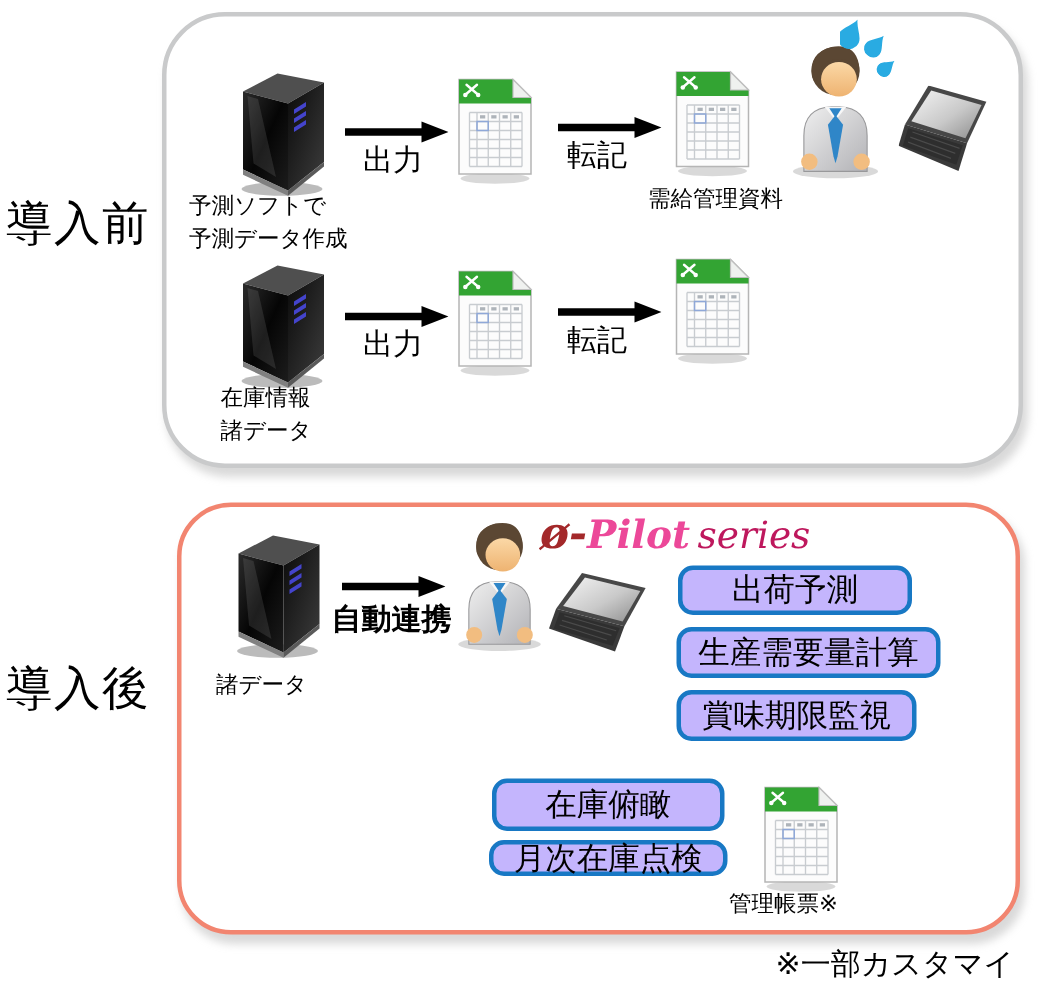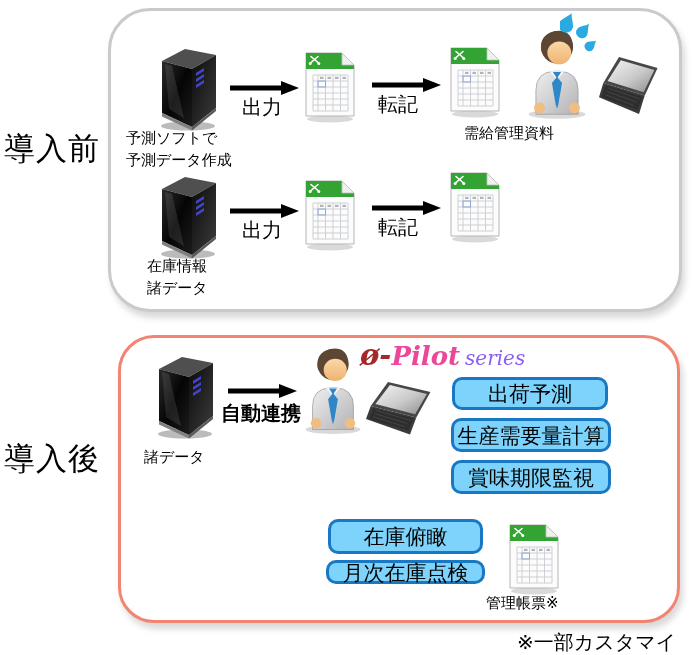--- a/index.html
+++ b/index.html
@@ -25,39 +25,39 @@
 
   .side-label { position:absolute; font-size:31px; letter-spacing:1px; }
   #lbl-before { left:4px; top:128px; }
   #lbl-after  { left:4px; top:438px; }
 
   .icon { position:absolute; }
   .caption {
     position:absolute; font-size:15px; line-height:22px;
     white-space:pre-line;
   }
-  .caption.center { text-align:center;margin-left:32px; }
+  .caption.center { text-align:center; }
   .step-label { position:absolute; font-size:20px; line-height:22px; }
   .step-label.bold { font-weight:bold; }
   .flow-arrow { position:absolute; }
 
   .feature-box {
-    position:absolute; background:#7dd3fc;
+    position:absolute; background:#c4b5fd;
     border:3px solid #1878C4; border-radius:10px;
     display:flex; align-items:center; justify-content:center;
     font-size:21px; line-height:1;
   }
 
   .logo {
     position:absolute; left:360px; top:338px; white-space:nowrap;
     font-family:"DejaVu Serif","Liberation Serif",serif; font-style:italic;
   }
   .logo .phi     { font-size:29px; font-weight:bold; color:#A3282A; }
   .logo .product { font-size:26px; font-weight:bold; color:#ec4899; }
-  .logo .series  { font-size:20px; color:#8b5cf6; margin-left:5px; }
+  .logo .series  { font-size:25px; color:#be185d; margin-left:5px; }
 
   .footnote { position:absolute; left:482px; top:629px; font-size:20px;margin-left:35px; }
   .svg-defs { position:absolute; width:0; height:0; overflow:hidden; }
 </style>
 </head>
 <body>
 
 <div class="canvas">
 
   <svg class="svg-defs" xmlns="http://www.w3.org/2000/svg" aria-hidden="true">
@@ -238,21 +238,21 @@
       <use href="#sym-laptop" xlink:href="#sym-laptop"></use>
     </svg>
 
   <div class="logo">
     <span class="phi">ø-</span><span class="product">Pilot</span><span class="series">series</span>
   </div>
 
   <div class="feature-box" style="left:452px;top:377px;width:156px;height:33px">
     <span>出荷予測</span>
   </div>
-  <div class="feature-box" style="left:451px;top:418px;width:160px;height:34px">
+  <div class="feature-box" style="left:451px;top:418px;width:176px;height:34px">
     <span>生産需要量計算</span>
   </div>
   <div class="feature-box" style="left:451px;top:460px;width:160px;height:34px">
     <span>賞味期限監視</span>
   </div>
 
   <div class="feature-box" style="left:328px;top:519px;width:155px;height:35px">
     <span>在庫俯瞰</span>
   </div>
   <div class="feature-box" style="left:326px;top:560px;width:159px;height:24px">

